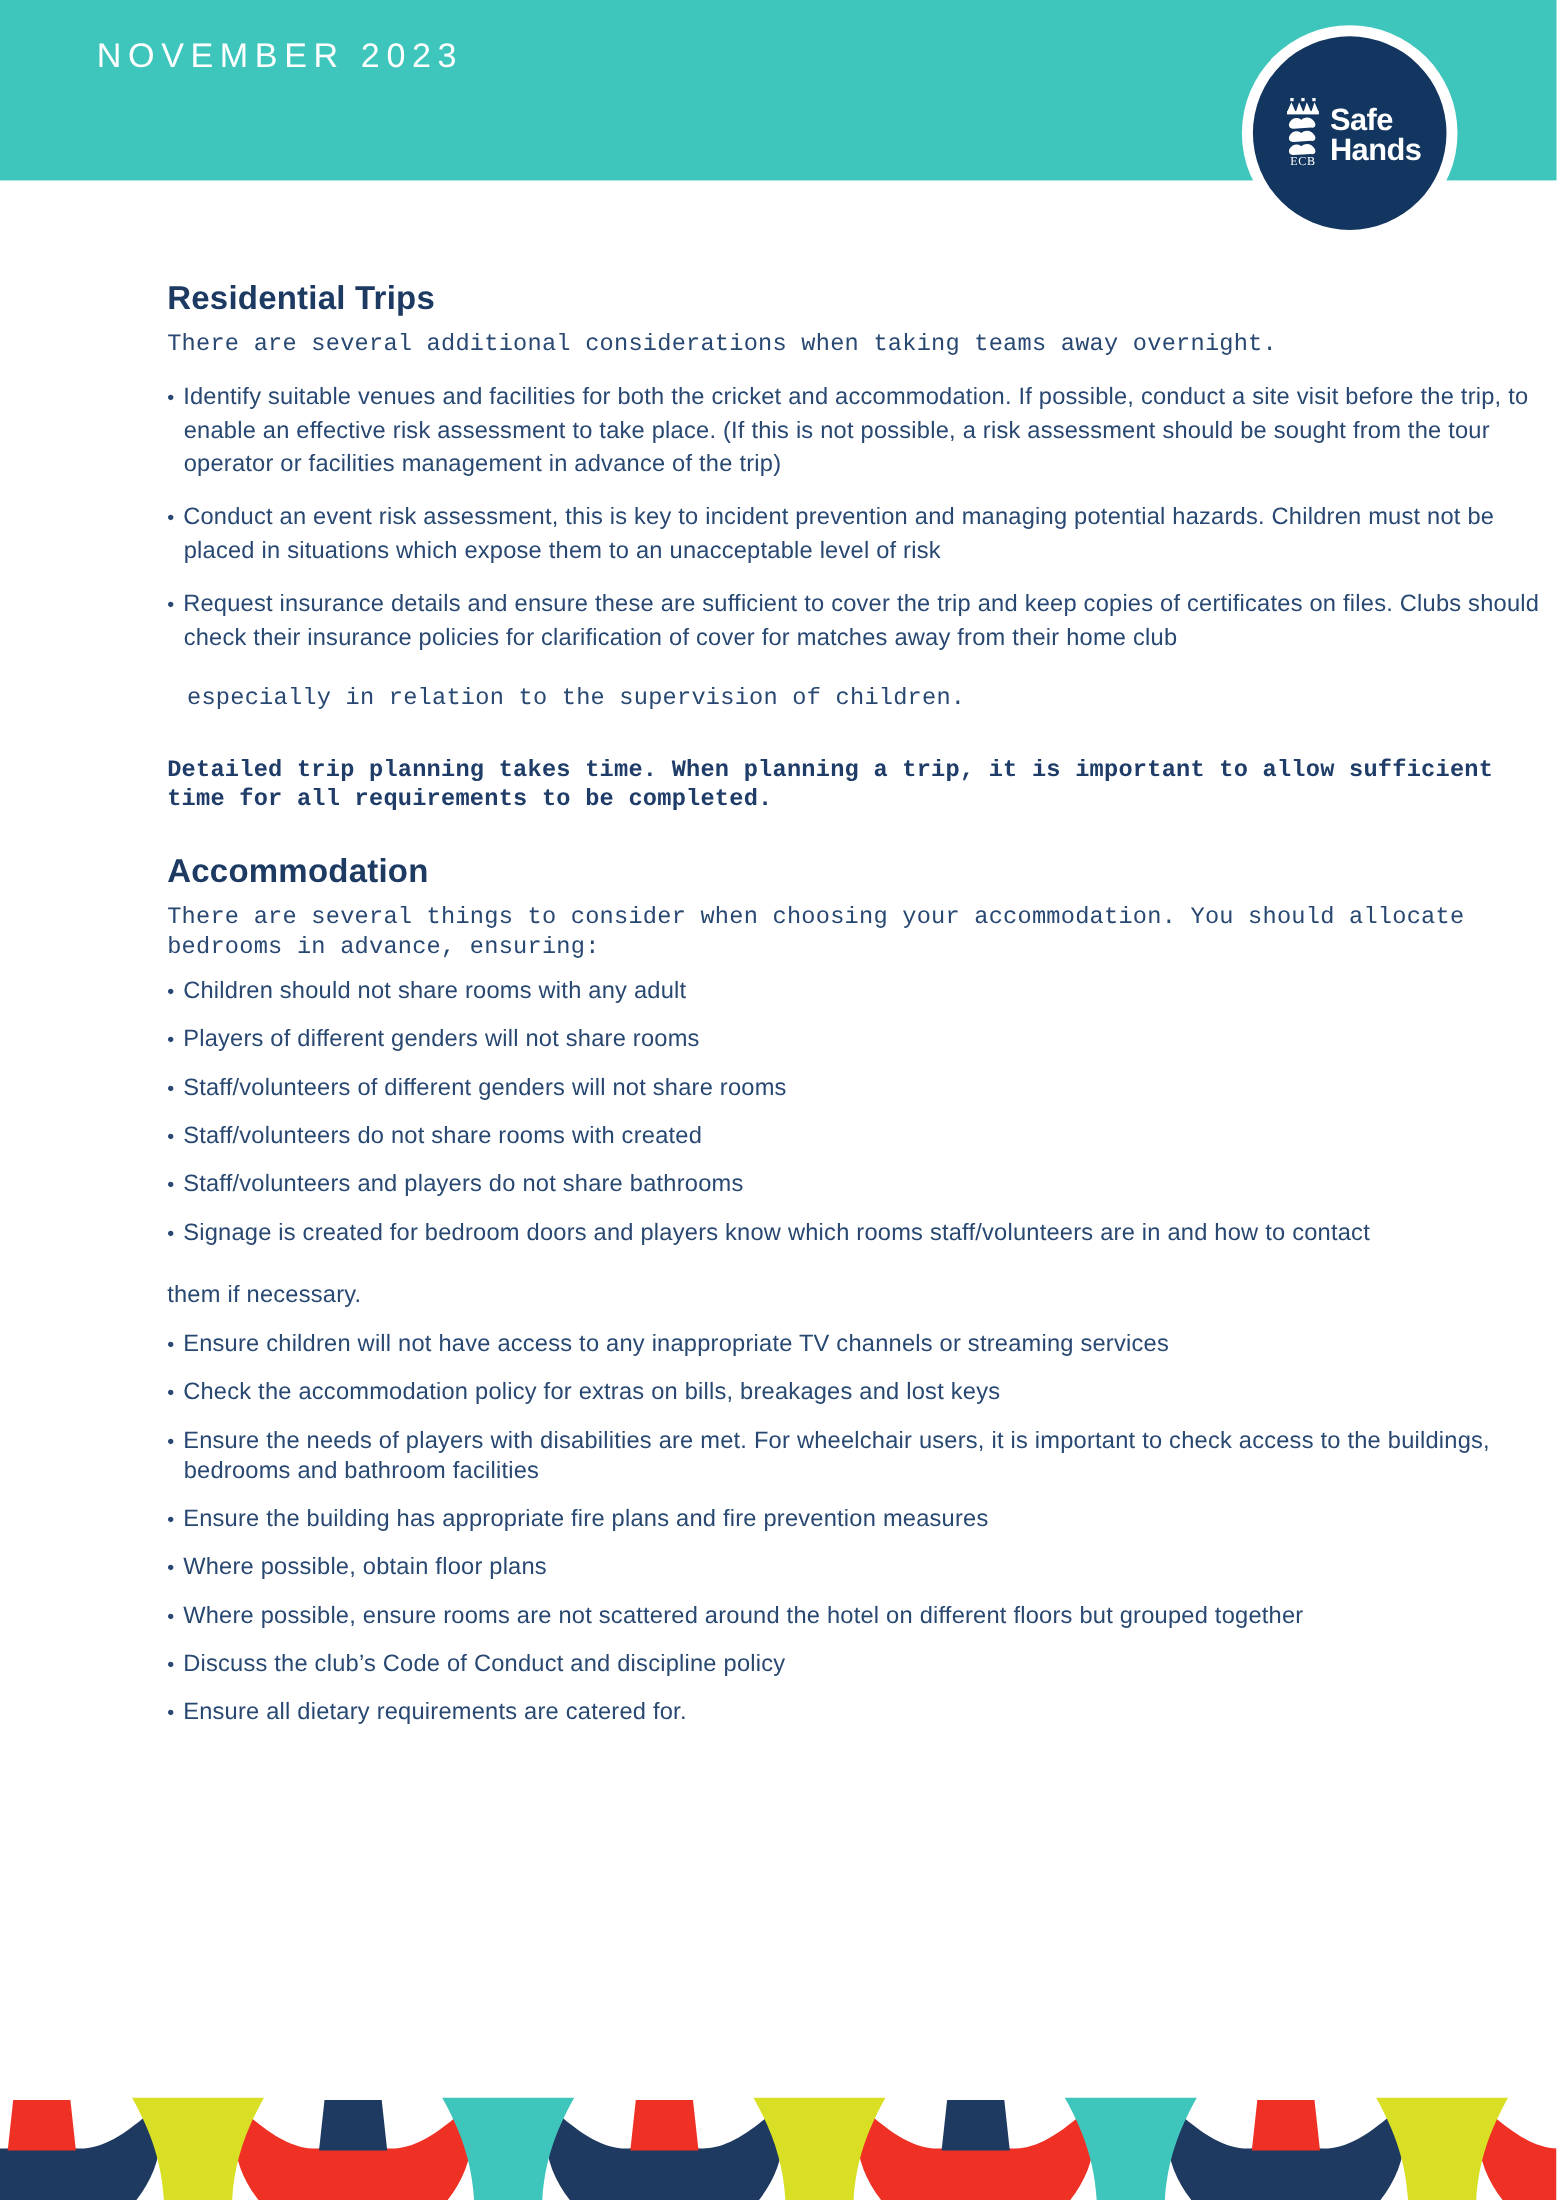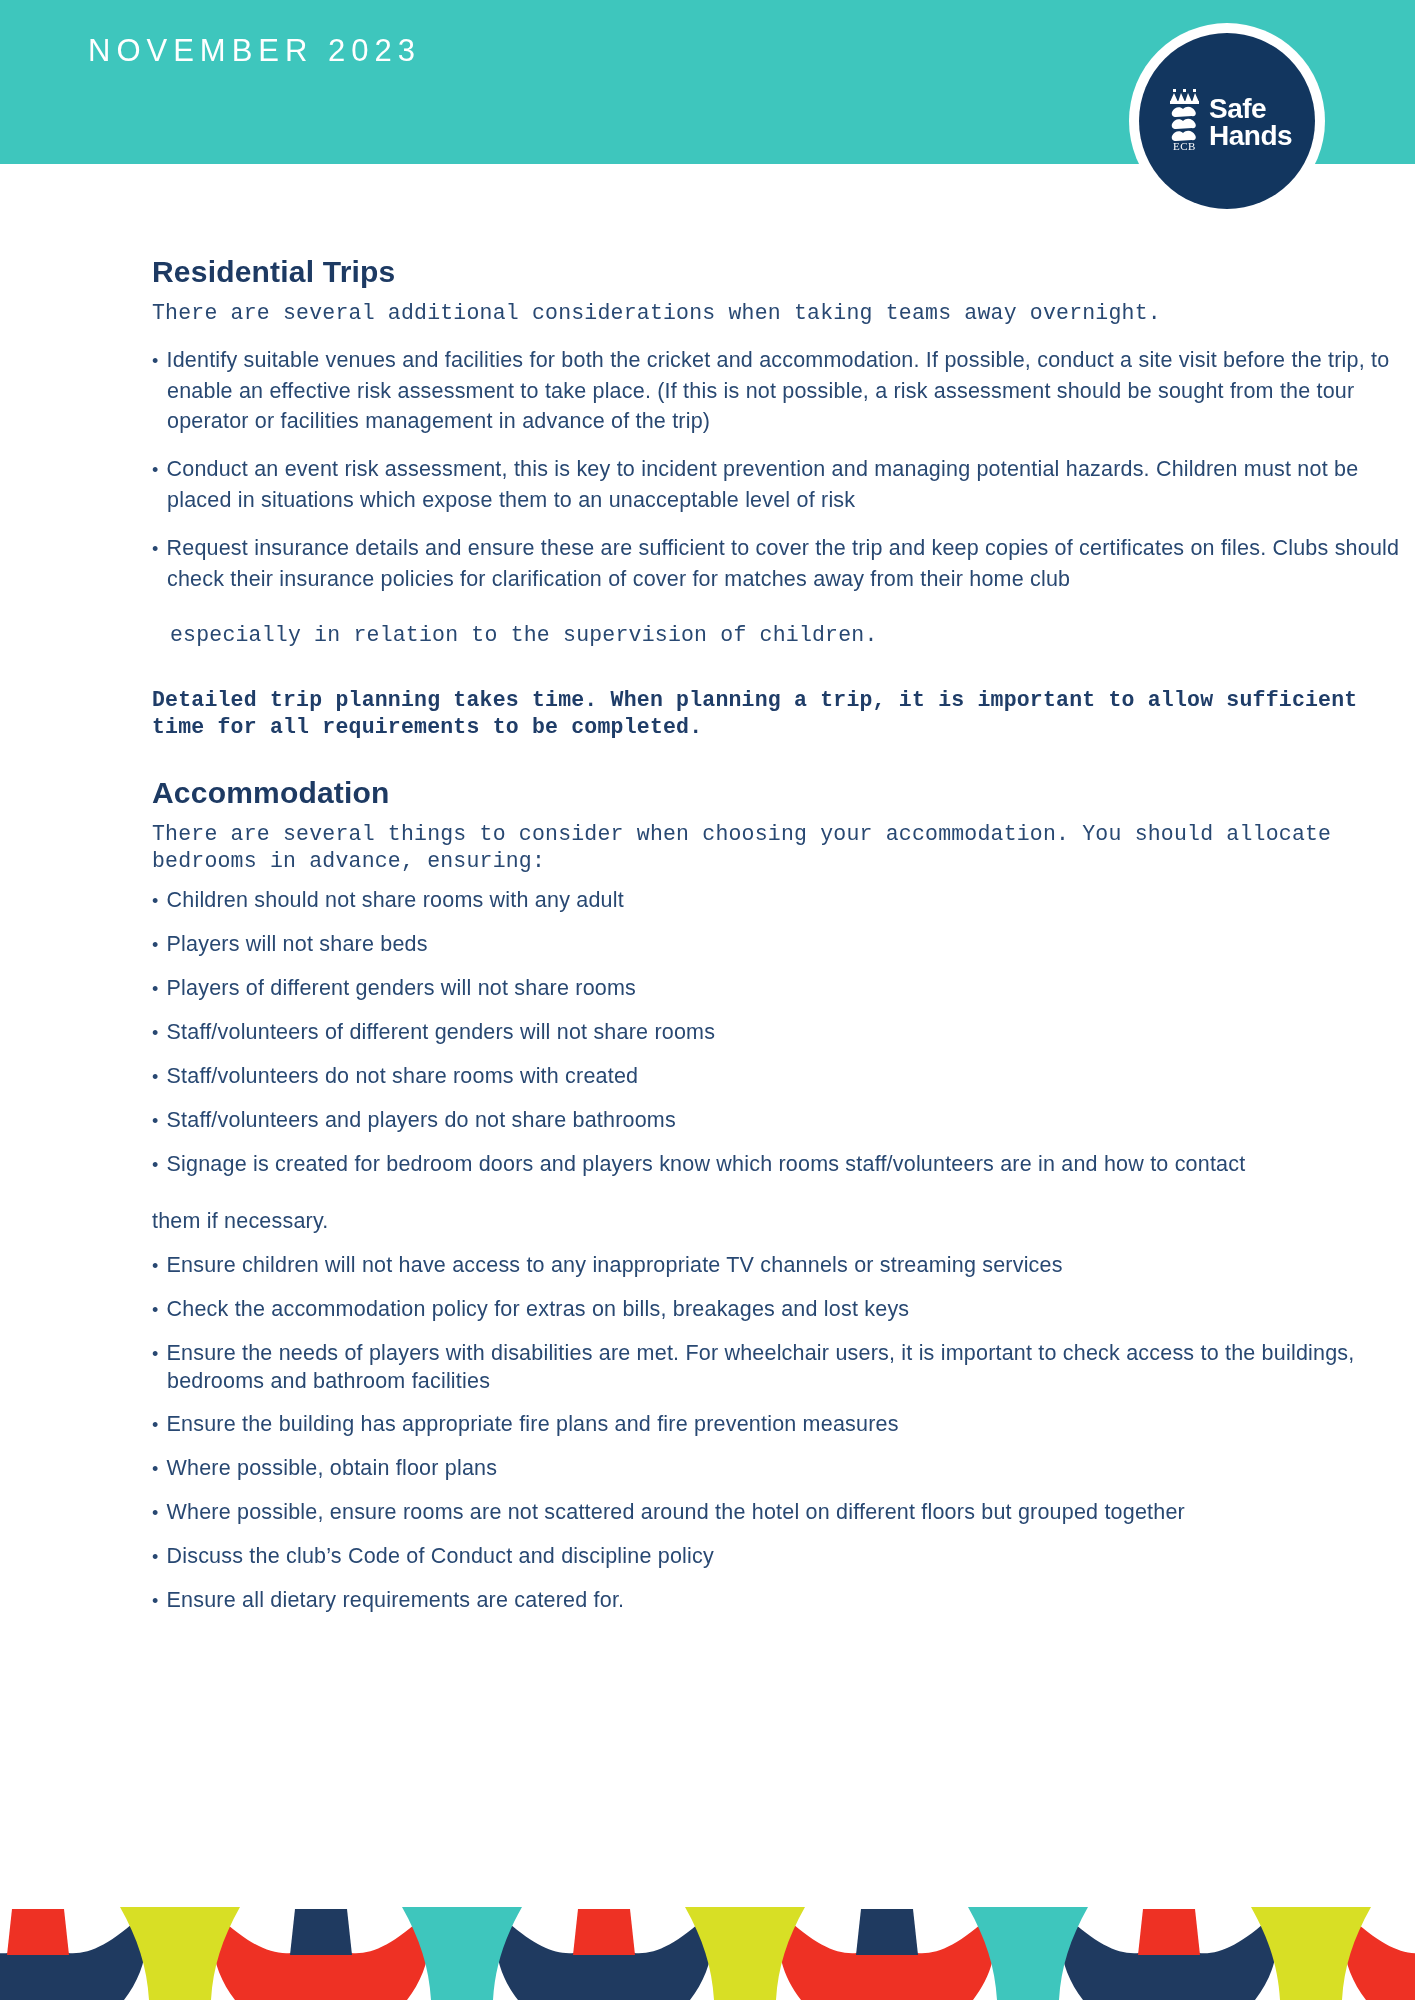--- a/index.html
+++ b/index.html
@@ -91,21 +91,20 @@
       </ul>
       <p class="cont">especially in relation to the supervision of children.</p>
       <p class="note">Detailed trip planning takes time. When planning a trip, it is important to allow sufficient time for all requirements to be completed.</p>
     </section>
 
     <section class="h2block">
       <h1>Accommodation</h1>
       <p class="intro">There are several things to consider when choosing your accommodation. You should allocate bedrooms in advance, ensuring:</p>
       <ul class="list2">
         <li><span>Children should not share rooms with any adult</span></li>
-        <li><span>Players will not share beds</span></li>
         <li><span>Players of different genders will not share rooms</span></li>
         <li><span>Staff/volunteers of different genders will not share rooms</span></li>
         <li><span>Staff/volunteers do not share rooms with created</span></li>
         <li><span>Staff/volunteers and players do not share bathrooms</span></li>
         <li><span>Signage is created for bedroom doors and players know which rooms staff/volunteers are in and how to contact</span></li>
         <li class="cont-line"><span>them if necessary.</span></li>
       </ul>
       <ul class="list3">
         <li><span>Ensure children will not have access to any inappropriate TV channels or streaming services</span></li>
         <li><span>Check the accommodation policy for extras on bills, breakages and lost keys</span></li>

